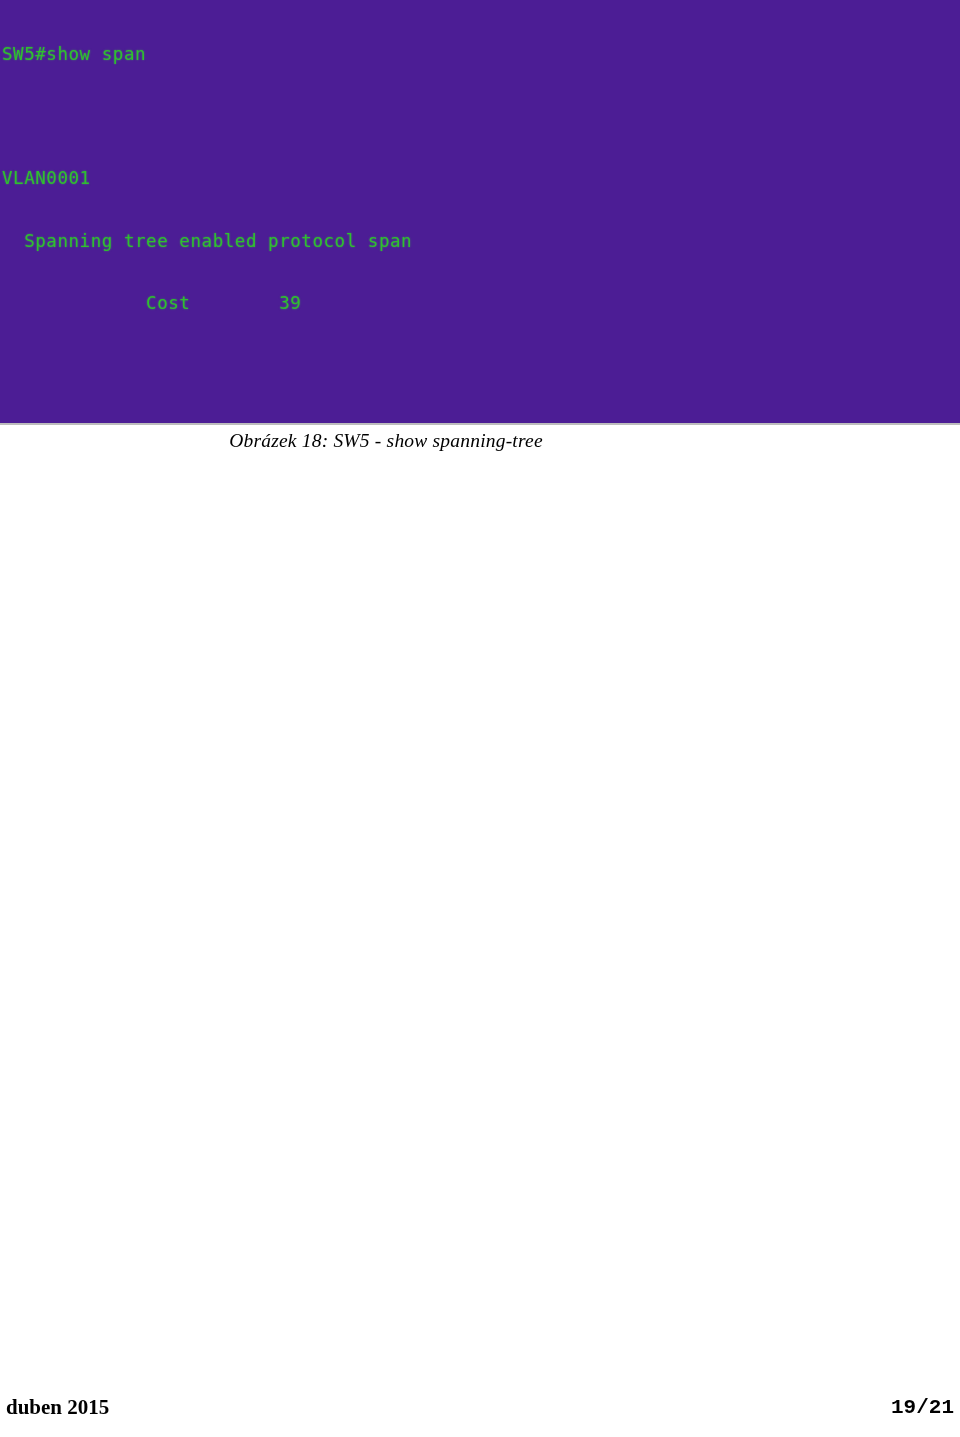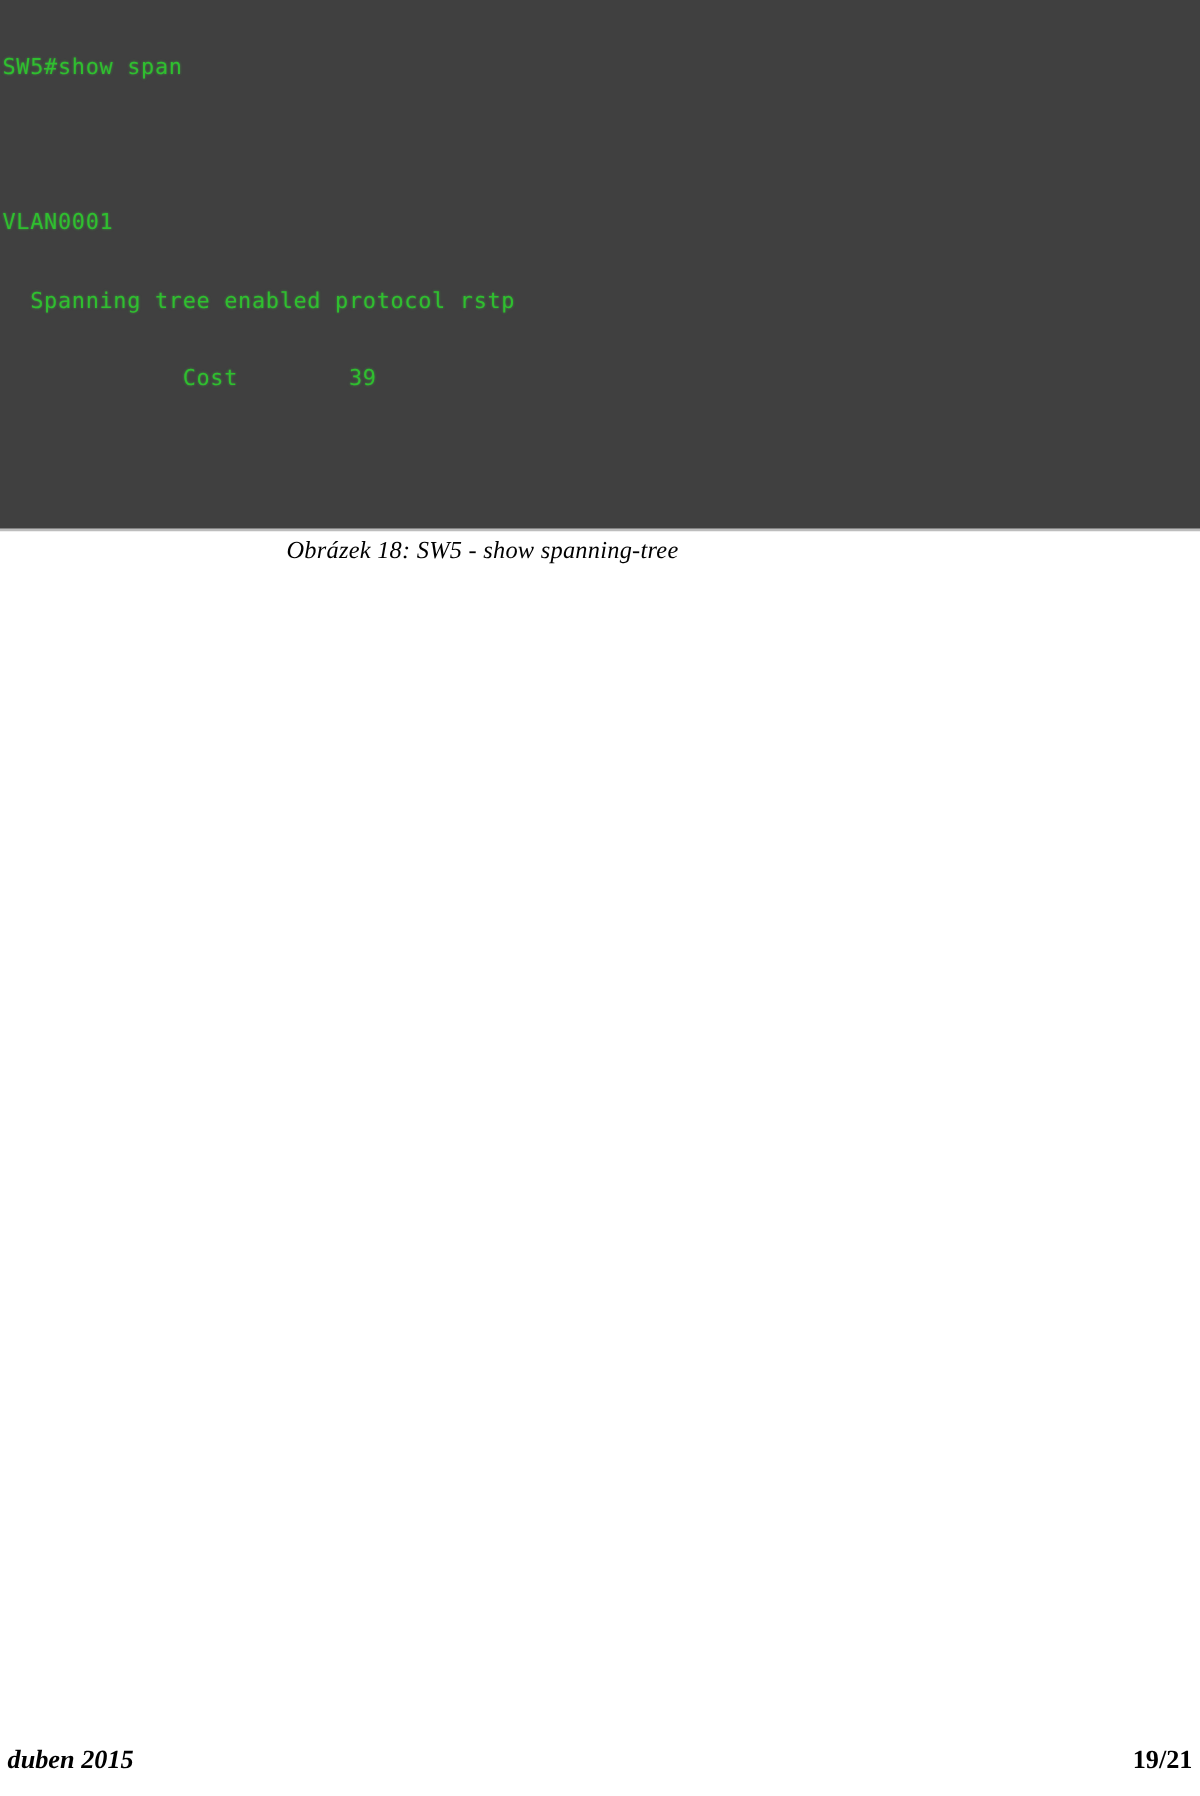--- a/index.html
+++ b/index.html
@@ -16,21 +16,21 @@
     overflow: hidden;
   }
 
   
   #terminal {
     position: absolute;
     left: 0;
     top: 0;
     width: 960px;
     height: 423px;
-    background: #404040;
+    background: #4c1d95;
     overflow: hidden;
   }
   #terminal-screen {
     position: absolute;
     left: 2px;
     top: 2px;
     font-family: "DejaVu Sans Mono", "Liberation Mono", monospace;
     font-size: 17.5px;
     line-height: 20.8px;
     letter-spacing: 0.55px;
@@ -80,32 +80,32 @@
     padding: 0 6px;
     box-sizing: border-box;
     display: flex;
     justify-content: space-between;
     align-items: center;
     font-family: "Liberation Serif", "DejaVu Serif", serif;
     font-weight: bold;
     font-size: 21px;
     color: #000000;
   }
-  #footer .left  { text-align: center; font-style: italic; }
-  #footer .right { text-align: right; }
+  #footer .left  { text-align: center; }
+  #footer .right { text-align: right; font-family: Liberation Mono, monospace; }
 </style>
 </head>
 <body>
 
 <div id="terminal">
   <div id="terminal-screen">
     <div class="term-line">SW5#show span</div>
     <div class="term-line blank"></div>
     <div class="term-line">VLAN0001</div>
-    <div class="term-line">  Spanning tree enabled protocol rstp</div>
+    <div class="term-line">  Spanning tree enabled protocol span</div>
     <div class="term-line">             Cost        39</div>
     
     
     
     
     
     
     
     
     

